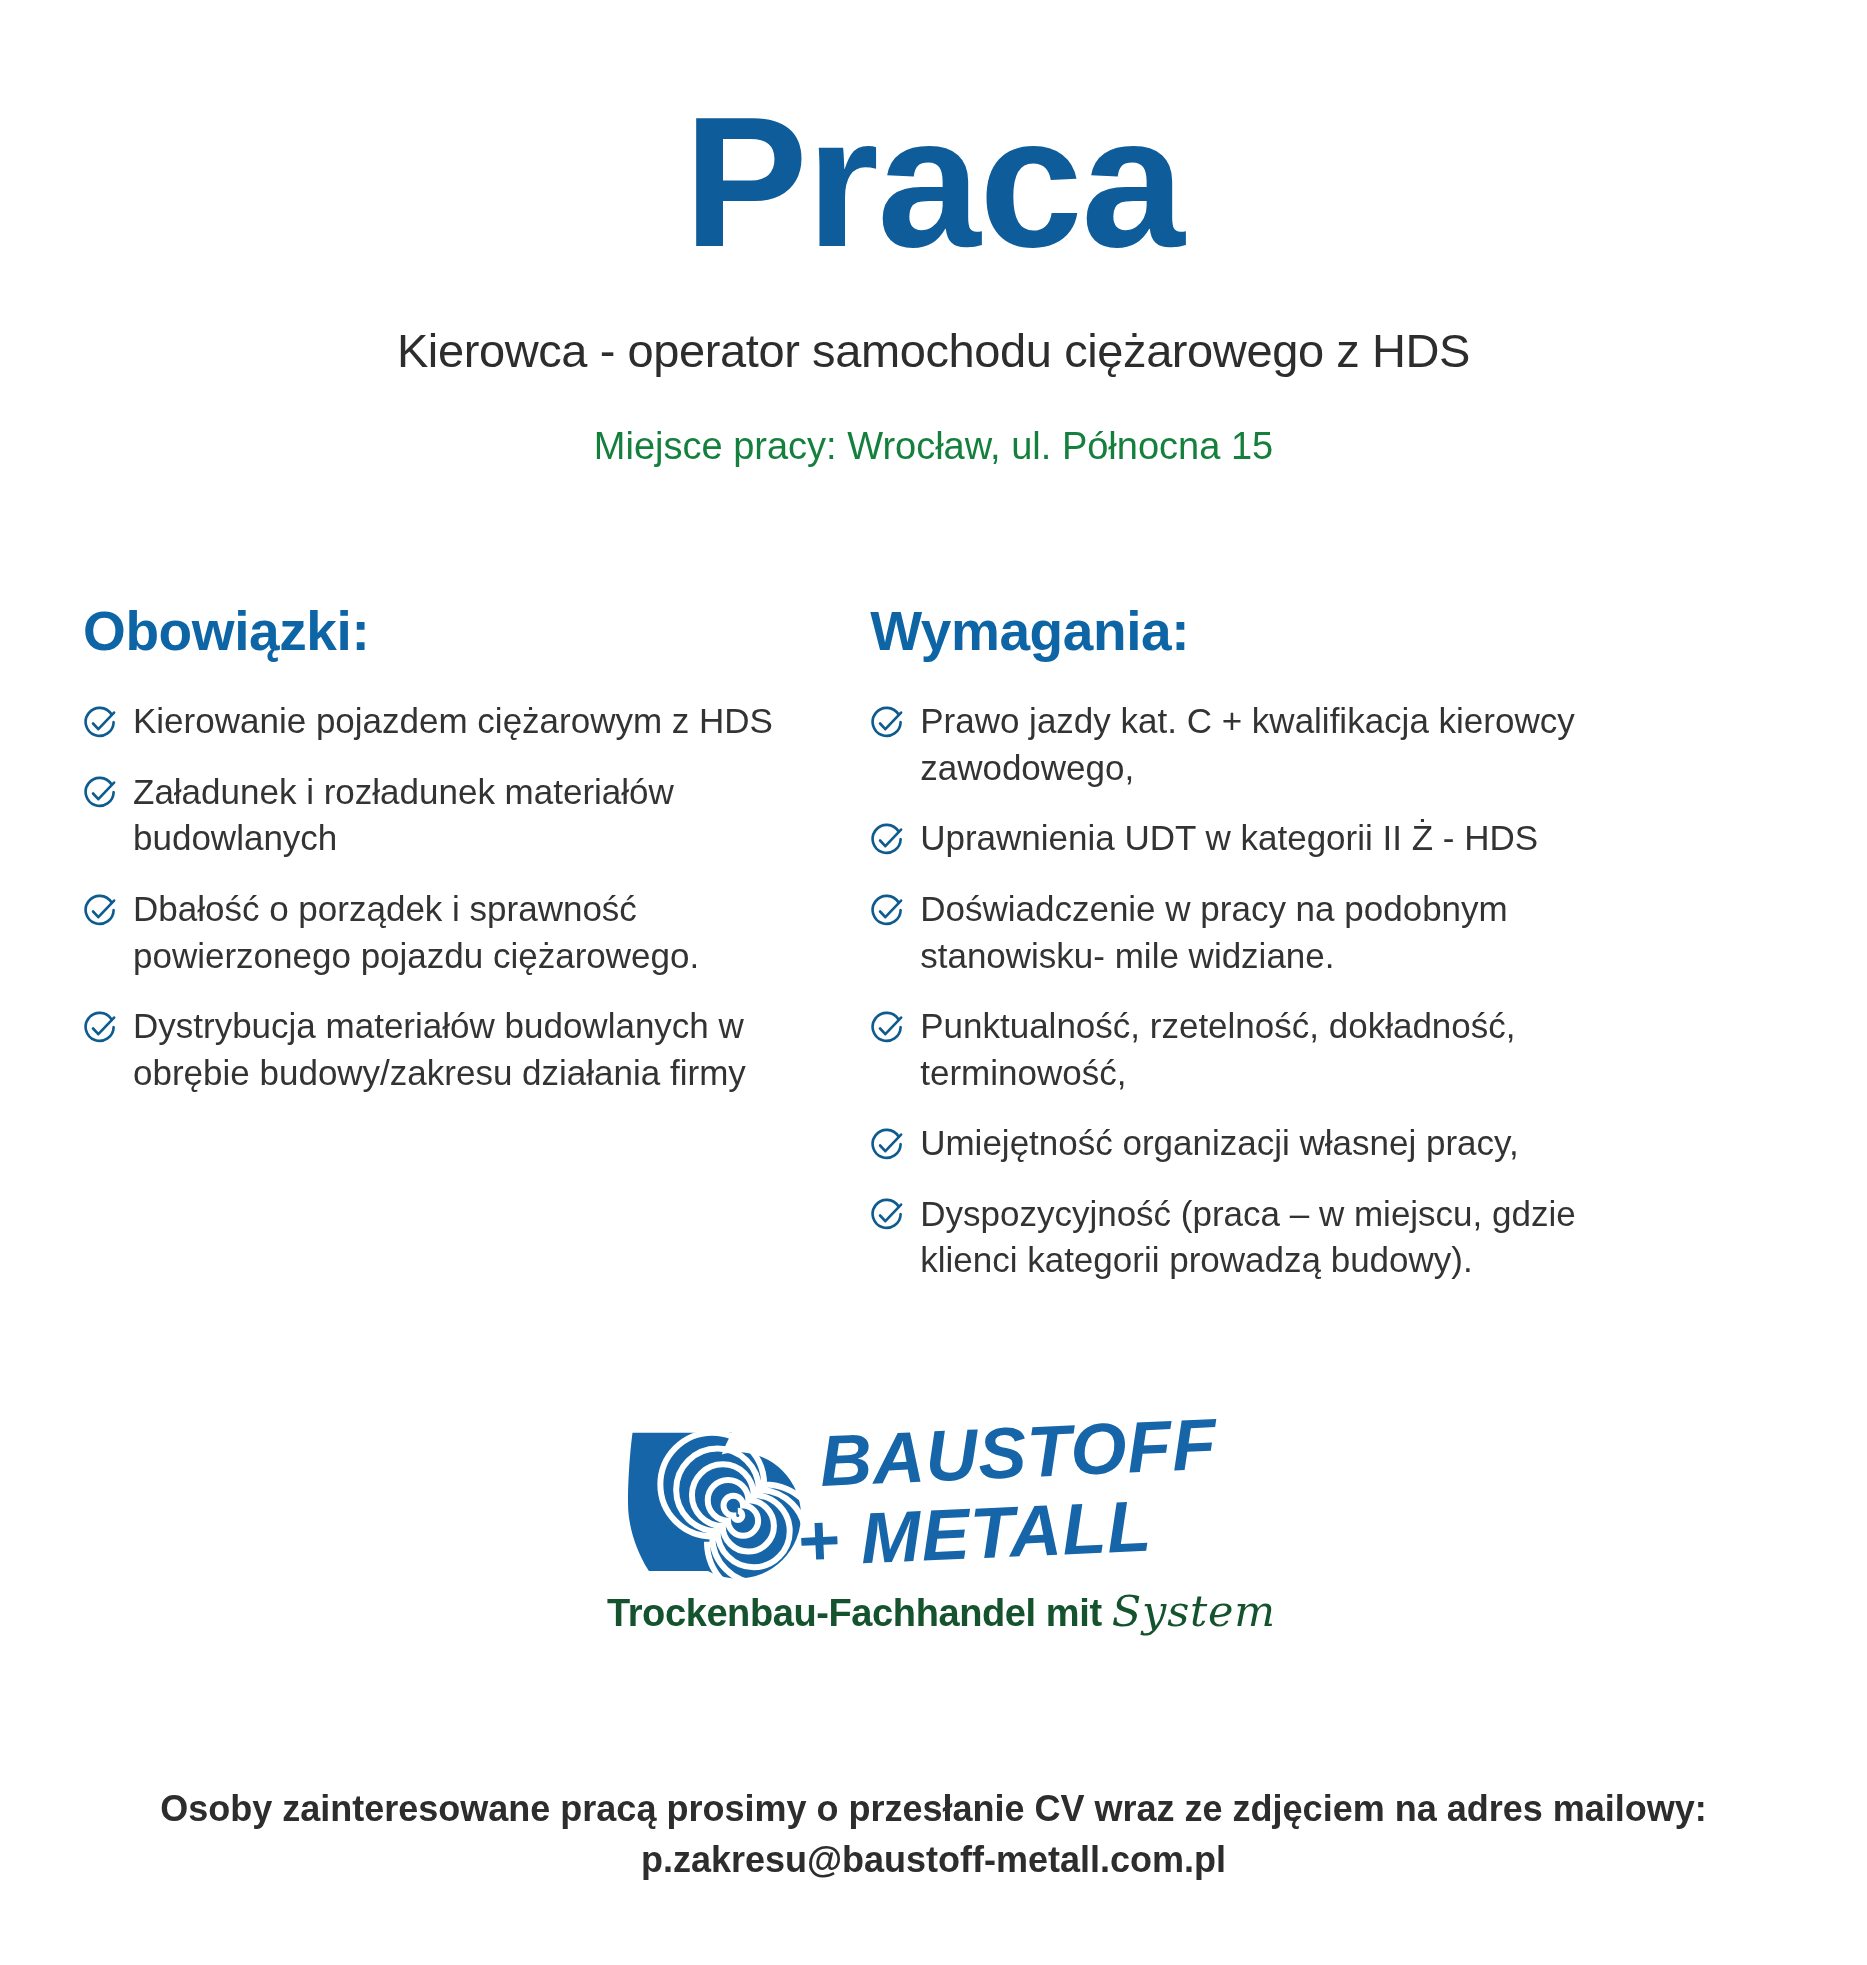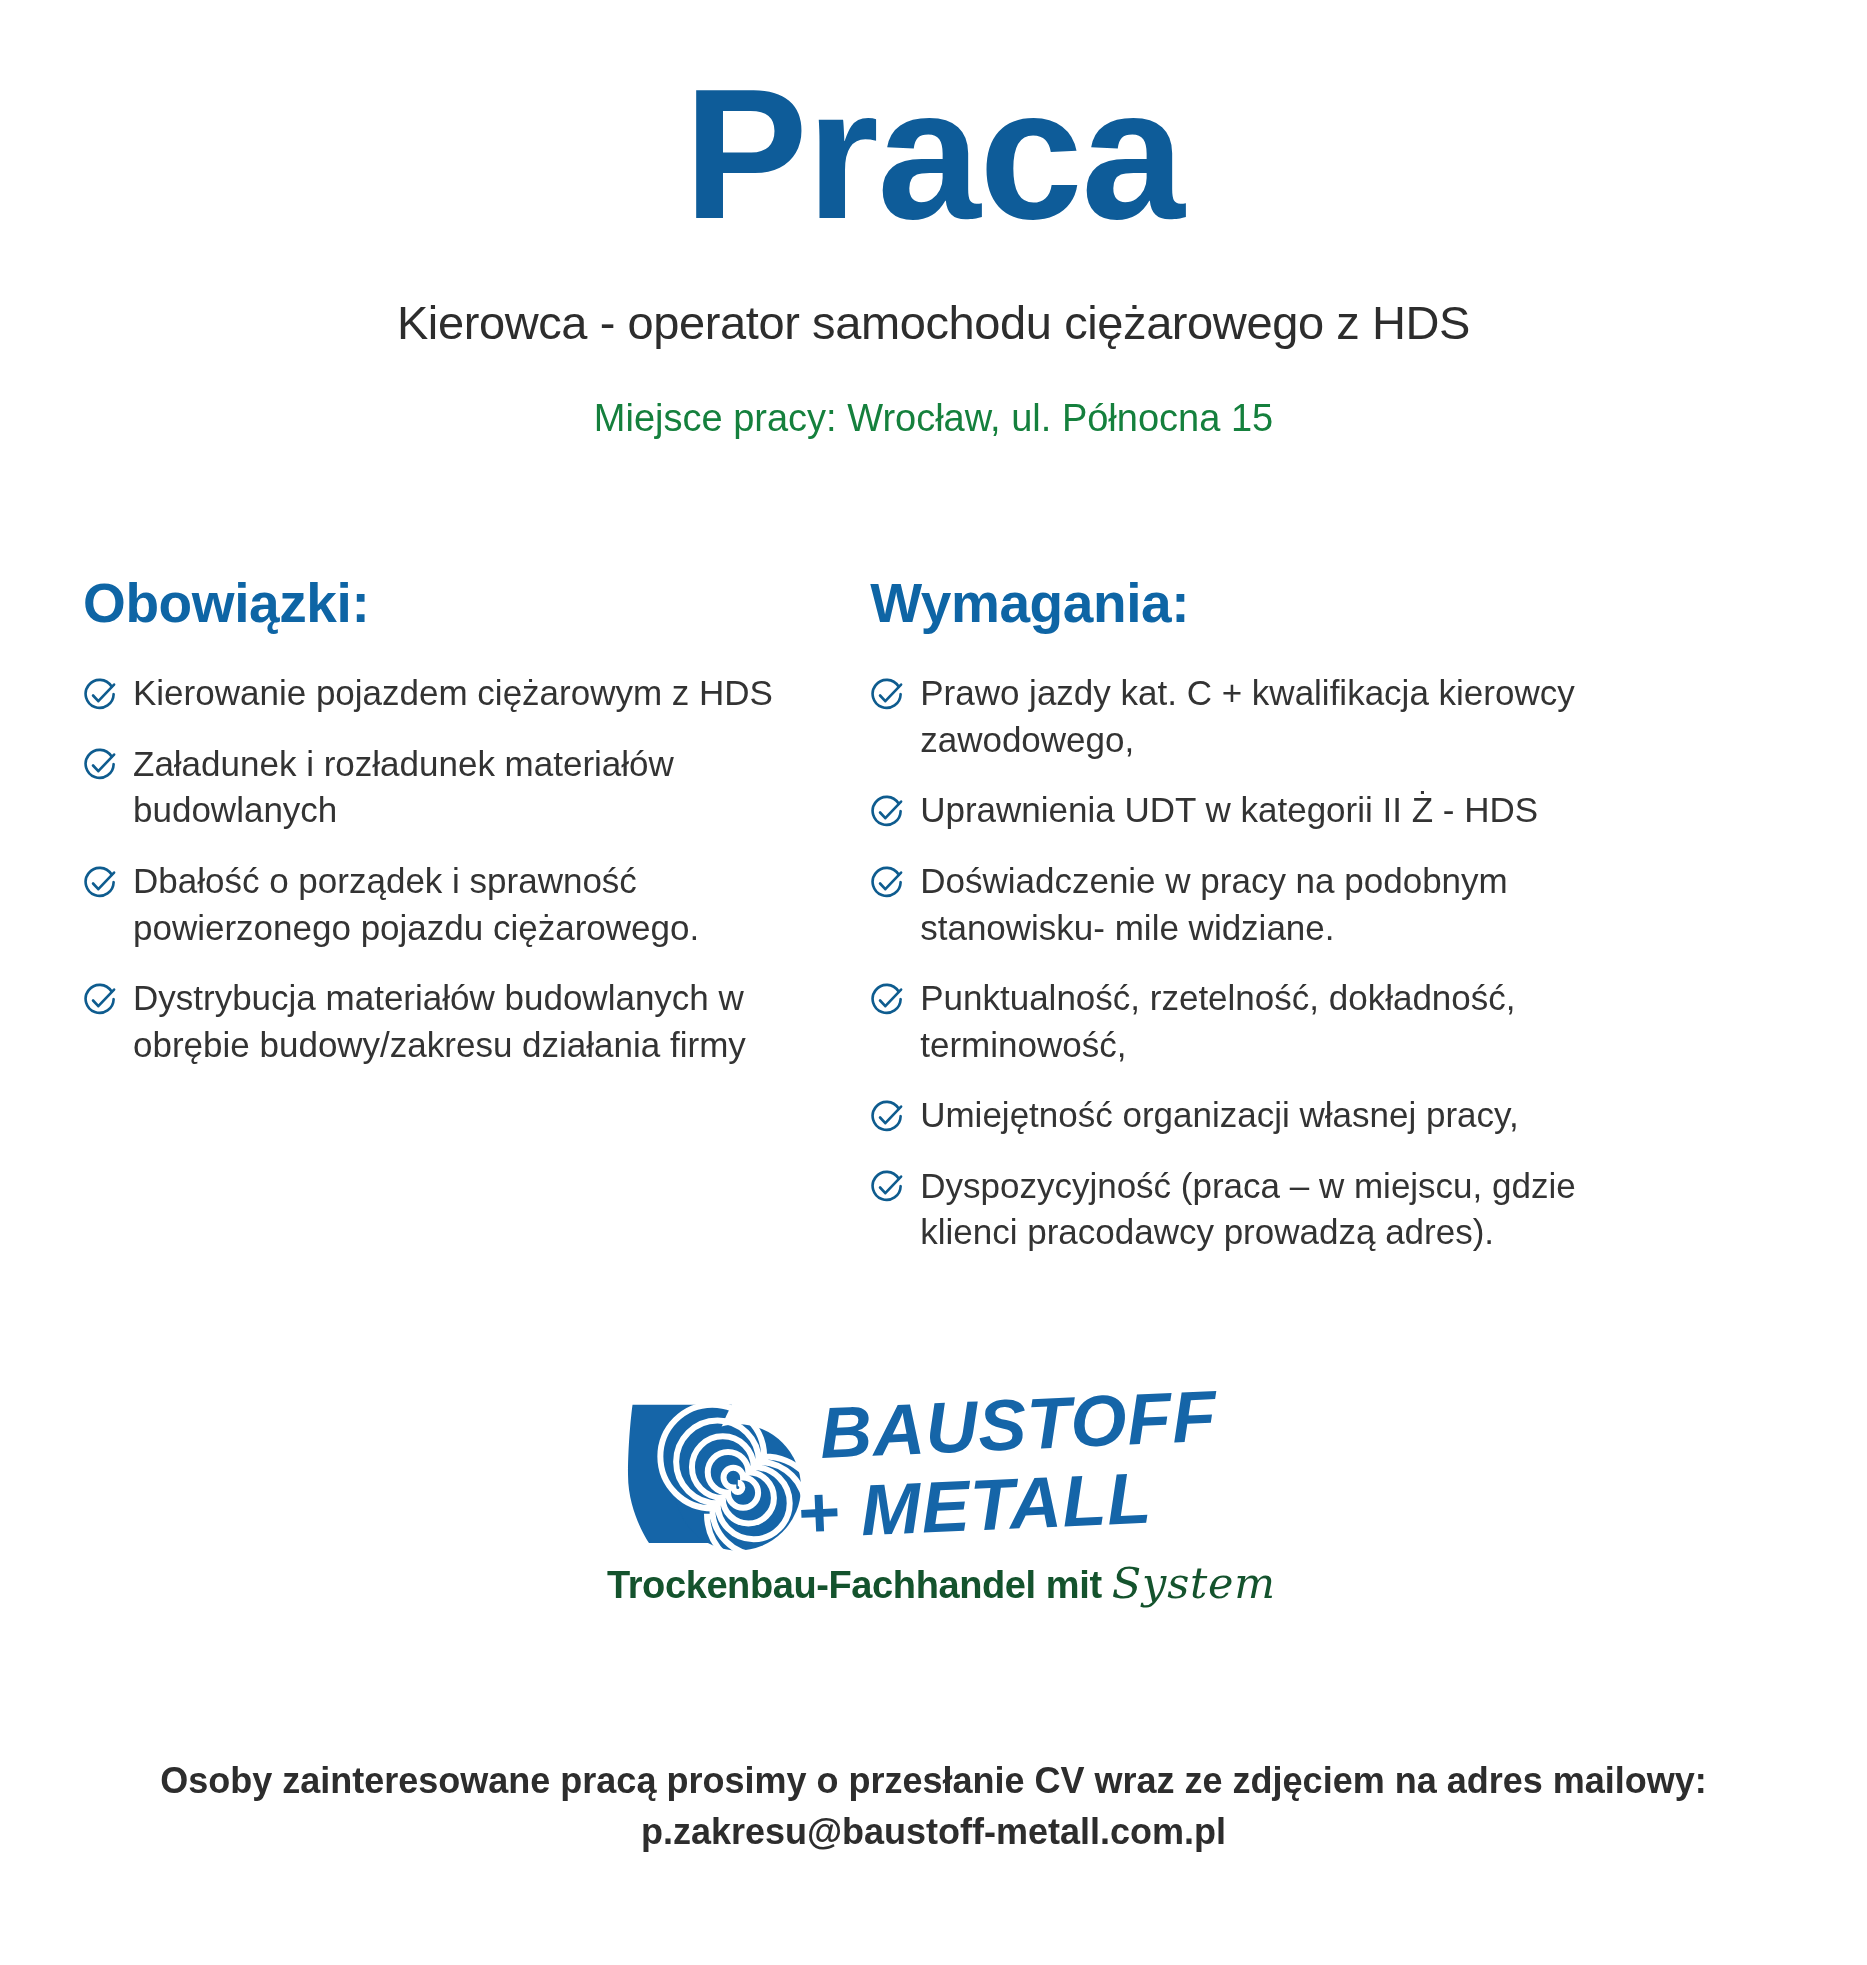--- a/index.html
+++ b/index.html
@@ -13,21 +13,21 @@
     font-family: "Liberation Sans", sans-serif;
     color: #333333;
     -webkit-font-smoothing: antialiased;
     overflow: hidden;
     position: relative;
   }
 
   
   .header {
     text-align: center;
-    padding-top: 68px;
+    padding-top: 96px;
   }
   .poster-title {
     font-size: 186px;
     line-height: 0.92;
     font-weight: 700;
     color: #0E5C99;
     letter-spacing: -1.5px;
     margin: 0;
   }
   .job-title {
@@ -267,21 +267,21 @@
         </span>
         <span class="li-text">Umiejętność organizacji własnej pracy,</span>
       </li>
       <li>
         <span class="chk">
           <svg viewBox="0 0 40 40" xmlns="http://www.w3.org/2000/svg">
             <path d="M32.5 9.5 A16 16 0 1 0 35 18.5" fill="none" stroke="#0E5C8F" stroke-width="3" stroke-linecap="round"></path>
             <path d="M11.5 20 L17.5 26.5 L35.5 7.5" fill="none" stroke="#0E5C8F" stroke-width="3" stroke-linecap="round" stroke-linejoin="round"></path>
           </svg>
         </span>
-        <span class="li-text">Dyspozycyjność (praca – w miejscu, gdzie klienci pracodawcy prowadzą adres).</span>
+        <span class="li-text">Dyspozycyjność (praca – w miejscu, gdzie klienci kategorii prowadzą budowy).</span>
       </li>
     </ul>
   </div>
 </div>
 
 <div class="logo-wrap">
   <div class="logo">
     <div class="logo-mark">
       <svg viewBox="0 0 250 215" xmlns="http://www.w3.org/2000/svg">
 

